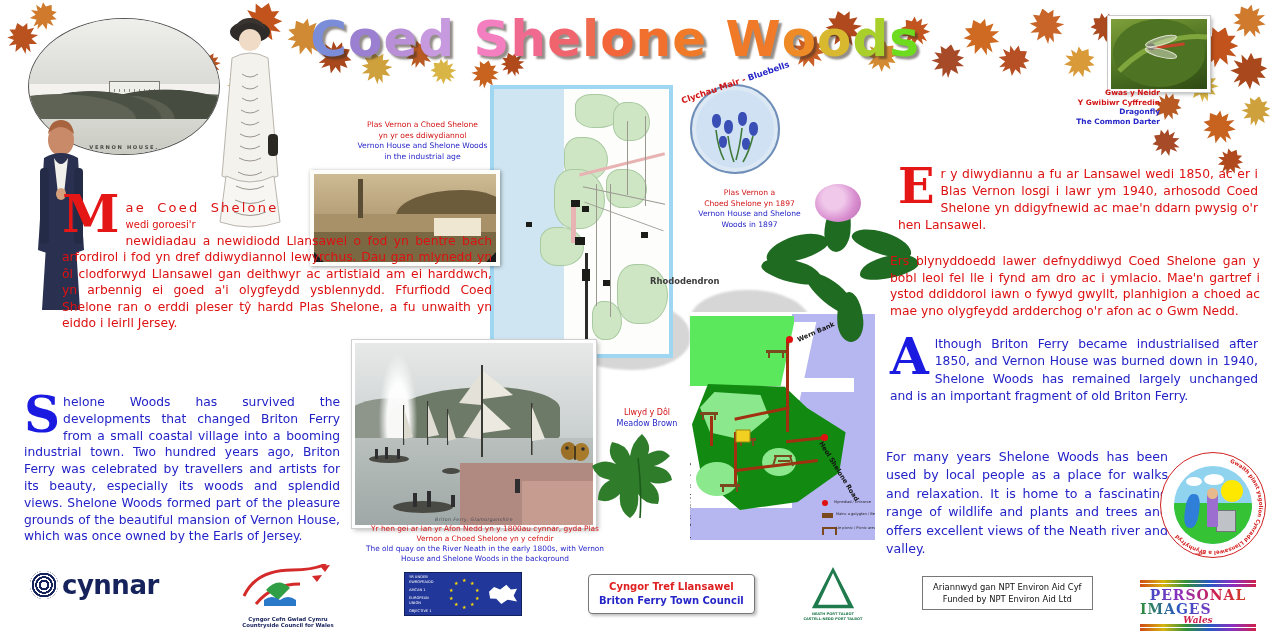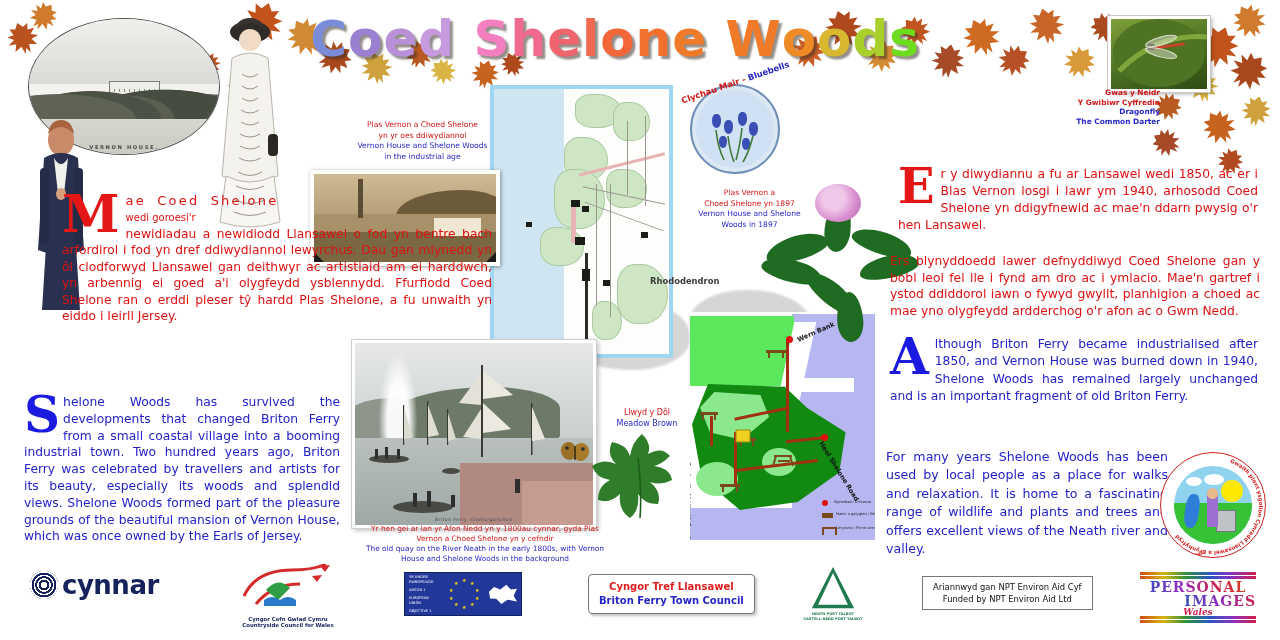--- a/index.html
+++ b/index.html
@@ -240,21 +240,21 @@
     font-size:8.4px;line-height:12px;color:#111;}
 
   #logo-pi{width:116px;height:50px;position:relative;}
   .pi-bar{position:absolute;left:0;right:0;height:3px;
     background:linear-gradient(90deg,#cf4b16,#d6b40f,#2f8f3a,#2a57c4,#8b2fbf,#cf1f4b);}
   #pi-personal{position:absolute;left:0;right:0;top:9px;text-align:center;
     font-family:"DejaVu Serif","Liberation Serif",serif;font-weight:bold;font-size:14px;
     letter-spacing:1px;
     background:linear-gradient(90deg,#2a57c4,#8b2fbf,#cf1f4b,#cf4b16);
     -webkit-background-clip:text;background-clip:text;color:transparent;}
-  #pi-images{position:absolute;left:0;right:0;top:23px;text-align:right;
+  #pi-images{position:absolute;left:0;right:0;top:23px;text-align:left;
     font-family:"DejaVu Serif","Liberation Serif",serif;font-weight:bold;font-size:14px;
     letter-spacing:1px;
     background:linear-gradient(90deg,#2f8f3a,#2a57c4,#8b2fbf,#cf1f4b);
     -webkit-background-clip:text;background-clip:text;color:transparent;}
   #pi-wales{position:absolute;left:0;right:0;top:37px;text-align:center;
     font-family:"DejaVu Serif","Liberation Serif",serif;font-style:italic;font-weight:bold;
     font-size:9px;color:#cf1f4b;}
 
   
   .smudge{position:absolute;background:rgba(120,120,120,.30);border-radius:48% 52% 45% 55%;
@@ -656,21 +656,21 @@
   </div>
   <div id="dragonfly-caption">
     <div class="cy">Gwas y Neidr</div>
     <div class="cy">Y Gwibiwr Cyffredin</div>
     <div class="en">Dragonfly</div>
     <div class="en">The Common Darter</div>
   </div>
 
   <div class="bodytext red" style="left:62px;top:192px;width:430px;">
     <span class="dropcap red">M</span>
-    <div style="margin-left:58px;height:34px;">
+    <div style="margin-left:58px;height:34px;margin-top:7px;">
       <div class="lead-spaced" style="font-size:13px;line-height:17px;">ae Coed Shelone</div>
       <div style="font-size:10px;line-height:17px;">wedi goroesi'r</div>
     </div>
     <div>newidiadau a newidiodd Llansawel o fod yn bentre bach arfordirol i fod yn dref ddiwydiannol lewyrchus. Dau gan mlynedd yn ôl clodforwyd Llansawel gan deithwyr ac artistiaid am ei harddwch, yn arbennig ei goed a'i olygfeydd ysblennydd. Ffurfiodd Coed Shelone ran o erddi pleser tŷ hardd Plas Shelone, a fu unwaith yn eiddo i Ieirll Jersey.</div>
   </div>
 
   <div class="bodytext blue" style="left:24px;top:394px;width:316px;line-height:16.8px;">
     <span class="dropcap blue" style="font-size:50px;line-height:38px;margin-right:3px;">S</span>
     <span>helone Woods has survived the developments that changed Briton Ferry from a small coastal village into a booming industrial town. Two hundred years ago, Briton Ferry was celebrated by travellers and artists for its beauty, especially its woods and splendid views. Shelone Woods formed part of the pleasure grounds of the beautiful mansion of Vernon House, which was once owned by the Earls of Jersey.</span>
   </div>
@@ -769,21 +769,21 @@
       <div id="logo-tri" style="margin:0 auto;"></div>
       <div class="logo-label" style="color:#1f7a4d;font-size:3.6px;line-height:5px;margin-top:2px;">NEATH PORT TALBOT</div>
       <div class="logo-label" style="color:#1f7a4d;font-size:3.6px;line-height:5px;">CASTELL-NEDD PORT TALBOT</div>
     </div>
 
     <div class="logo" id="logo-npt" style="left:922px;top:14px;">
       <div>Ariannwyd gan NPT Environ Aid Cyf</div>
       <div>Funded by NPT Environ Aid Ltd</div>
     </div>
 
-    <div class="logo" id="logo-pi" style="left:1140px;top:8px;">
+    <div class="logo" id="logo-pi" style="left:1140px;top:16px;">
       <div class="pi-bar" style="top:2px;"></div>
       <div class="pi-bar" style="top:6px;"></div>
       <div id="pi-personal">PERSONAL</div>
       <div id="pi-images">IMAGES</div>
       <div id="pi-wales">Wales</div>
       <div class="pi-bar" style="top:46px;"></div>
       <div class="pi-bar" style="top:50px;"></div>
     </div>
   </div>
 

